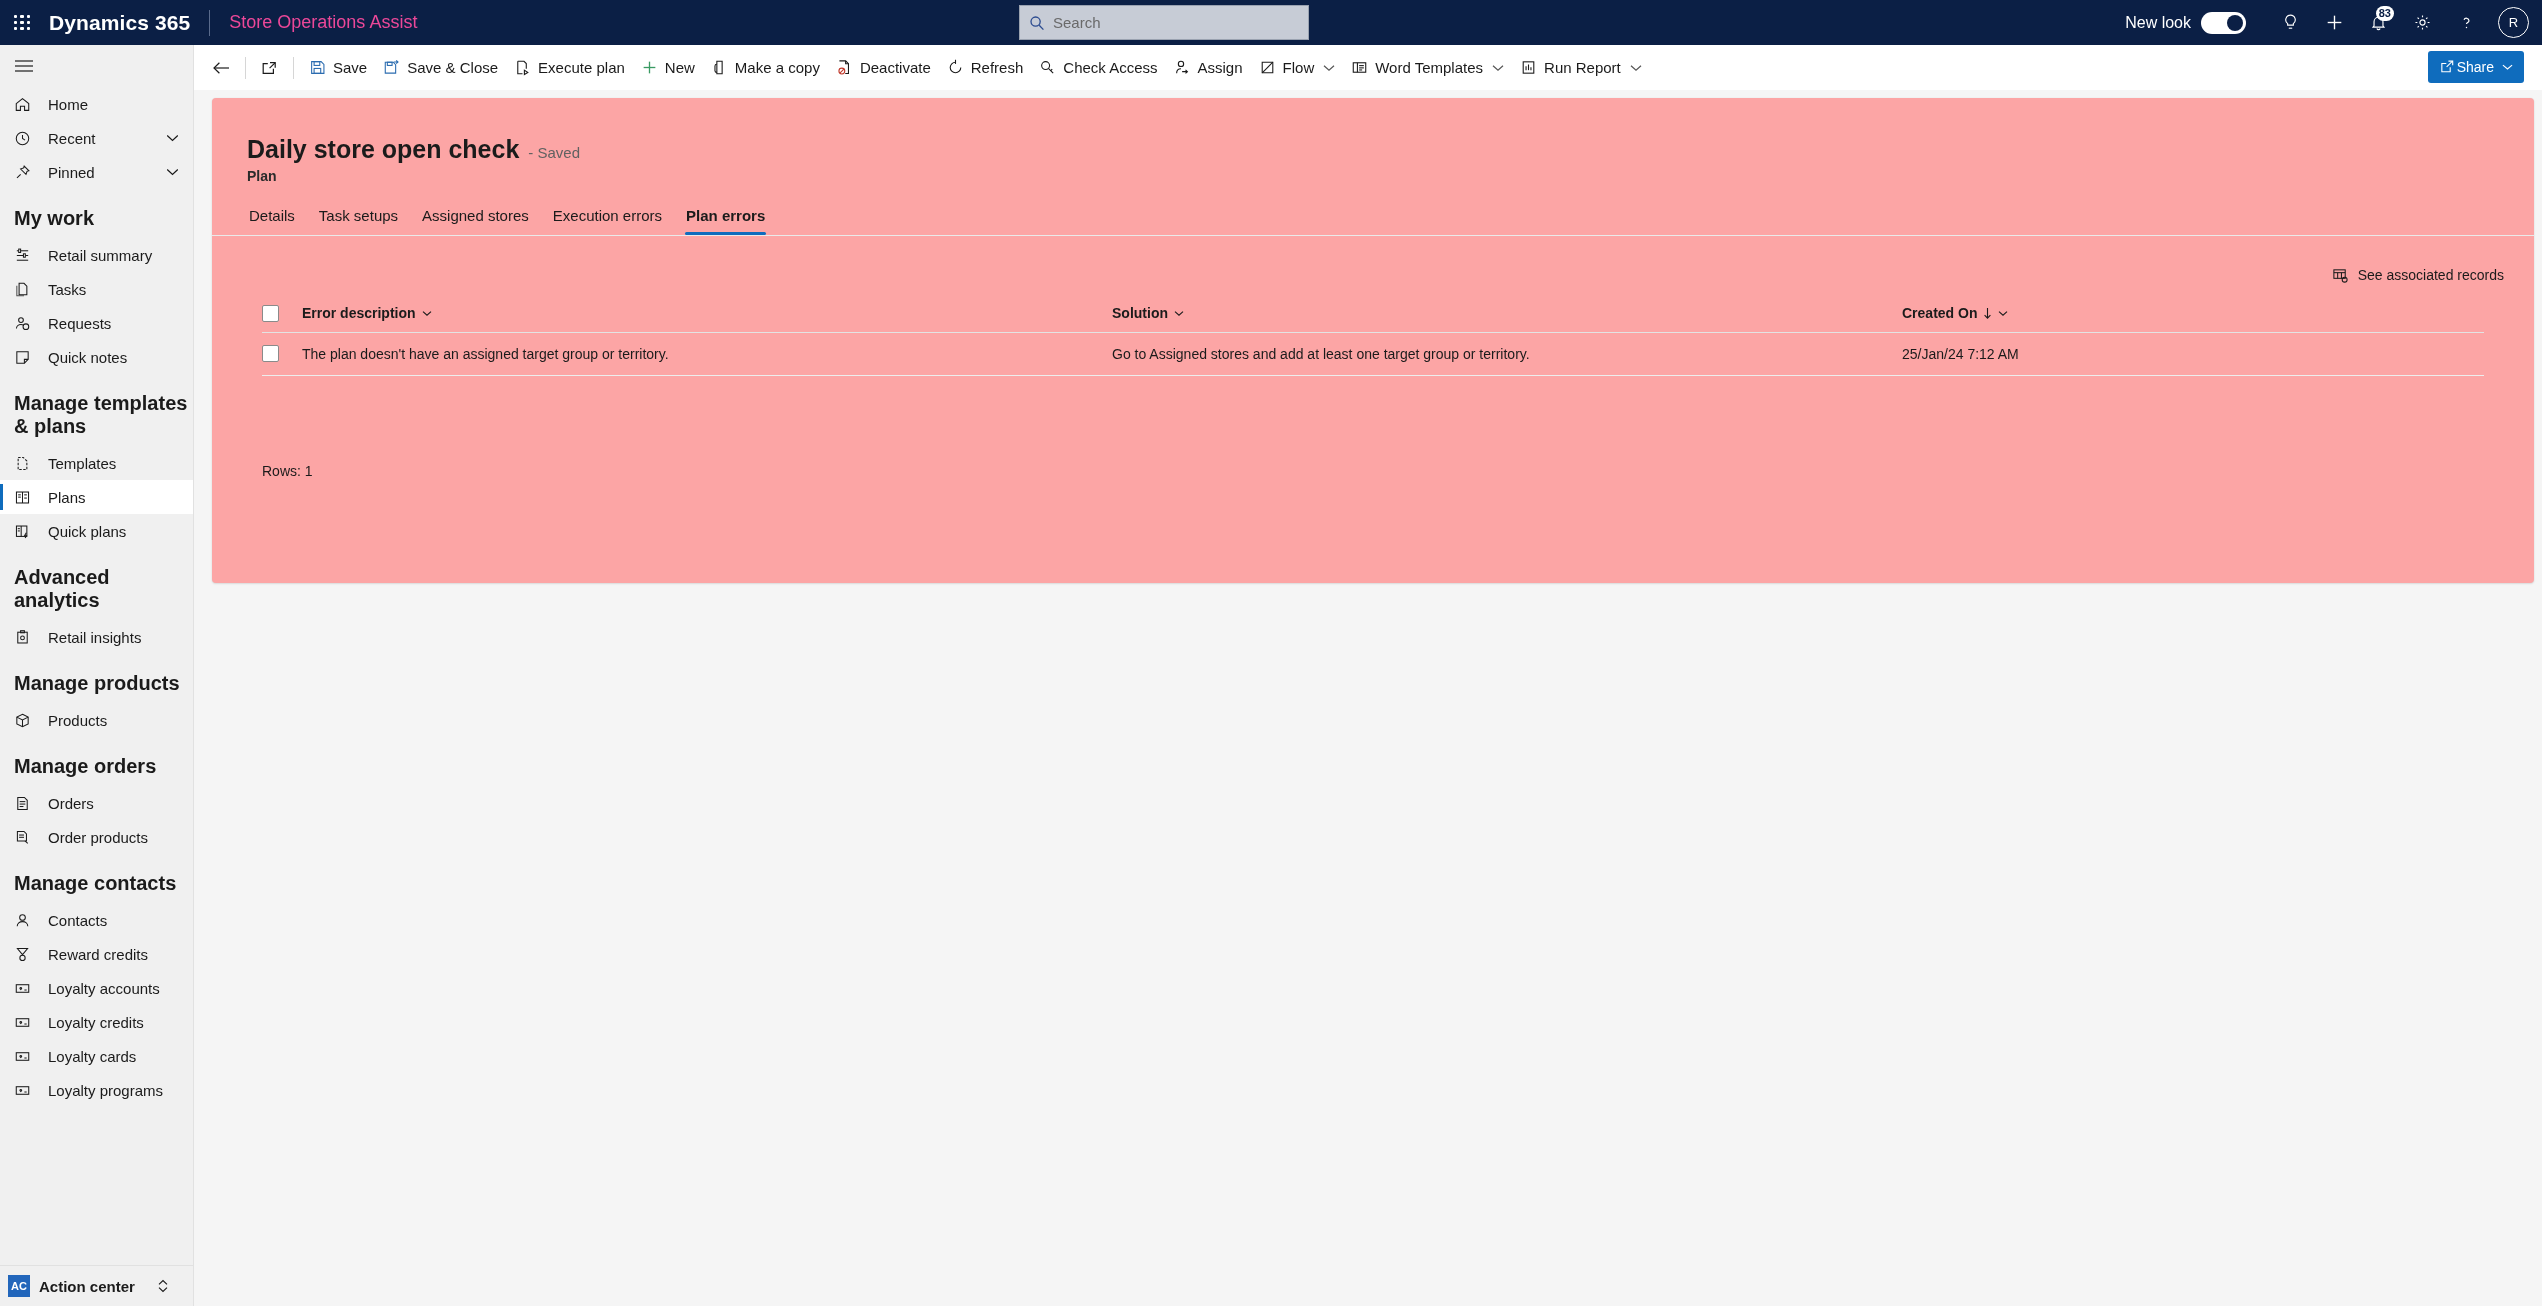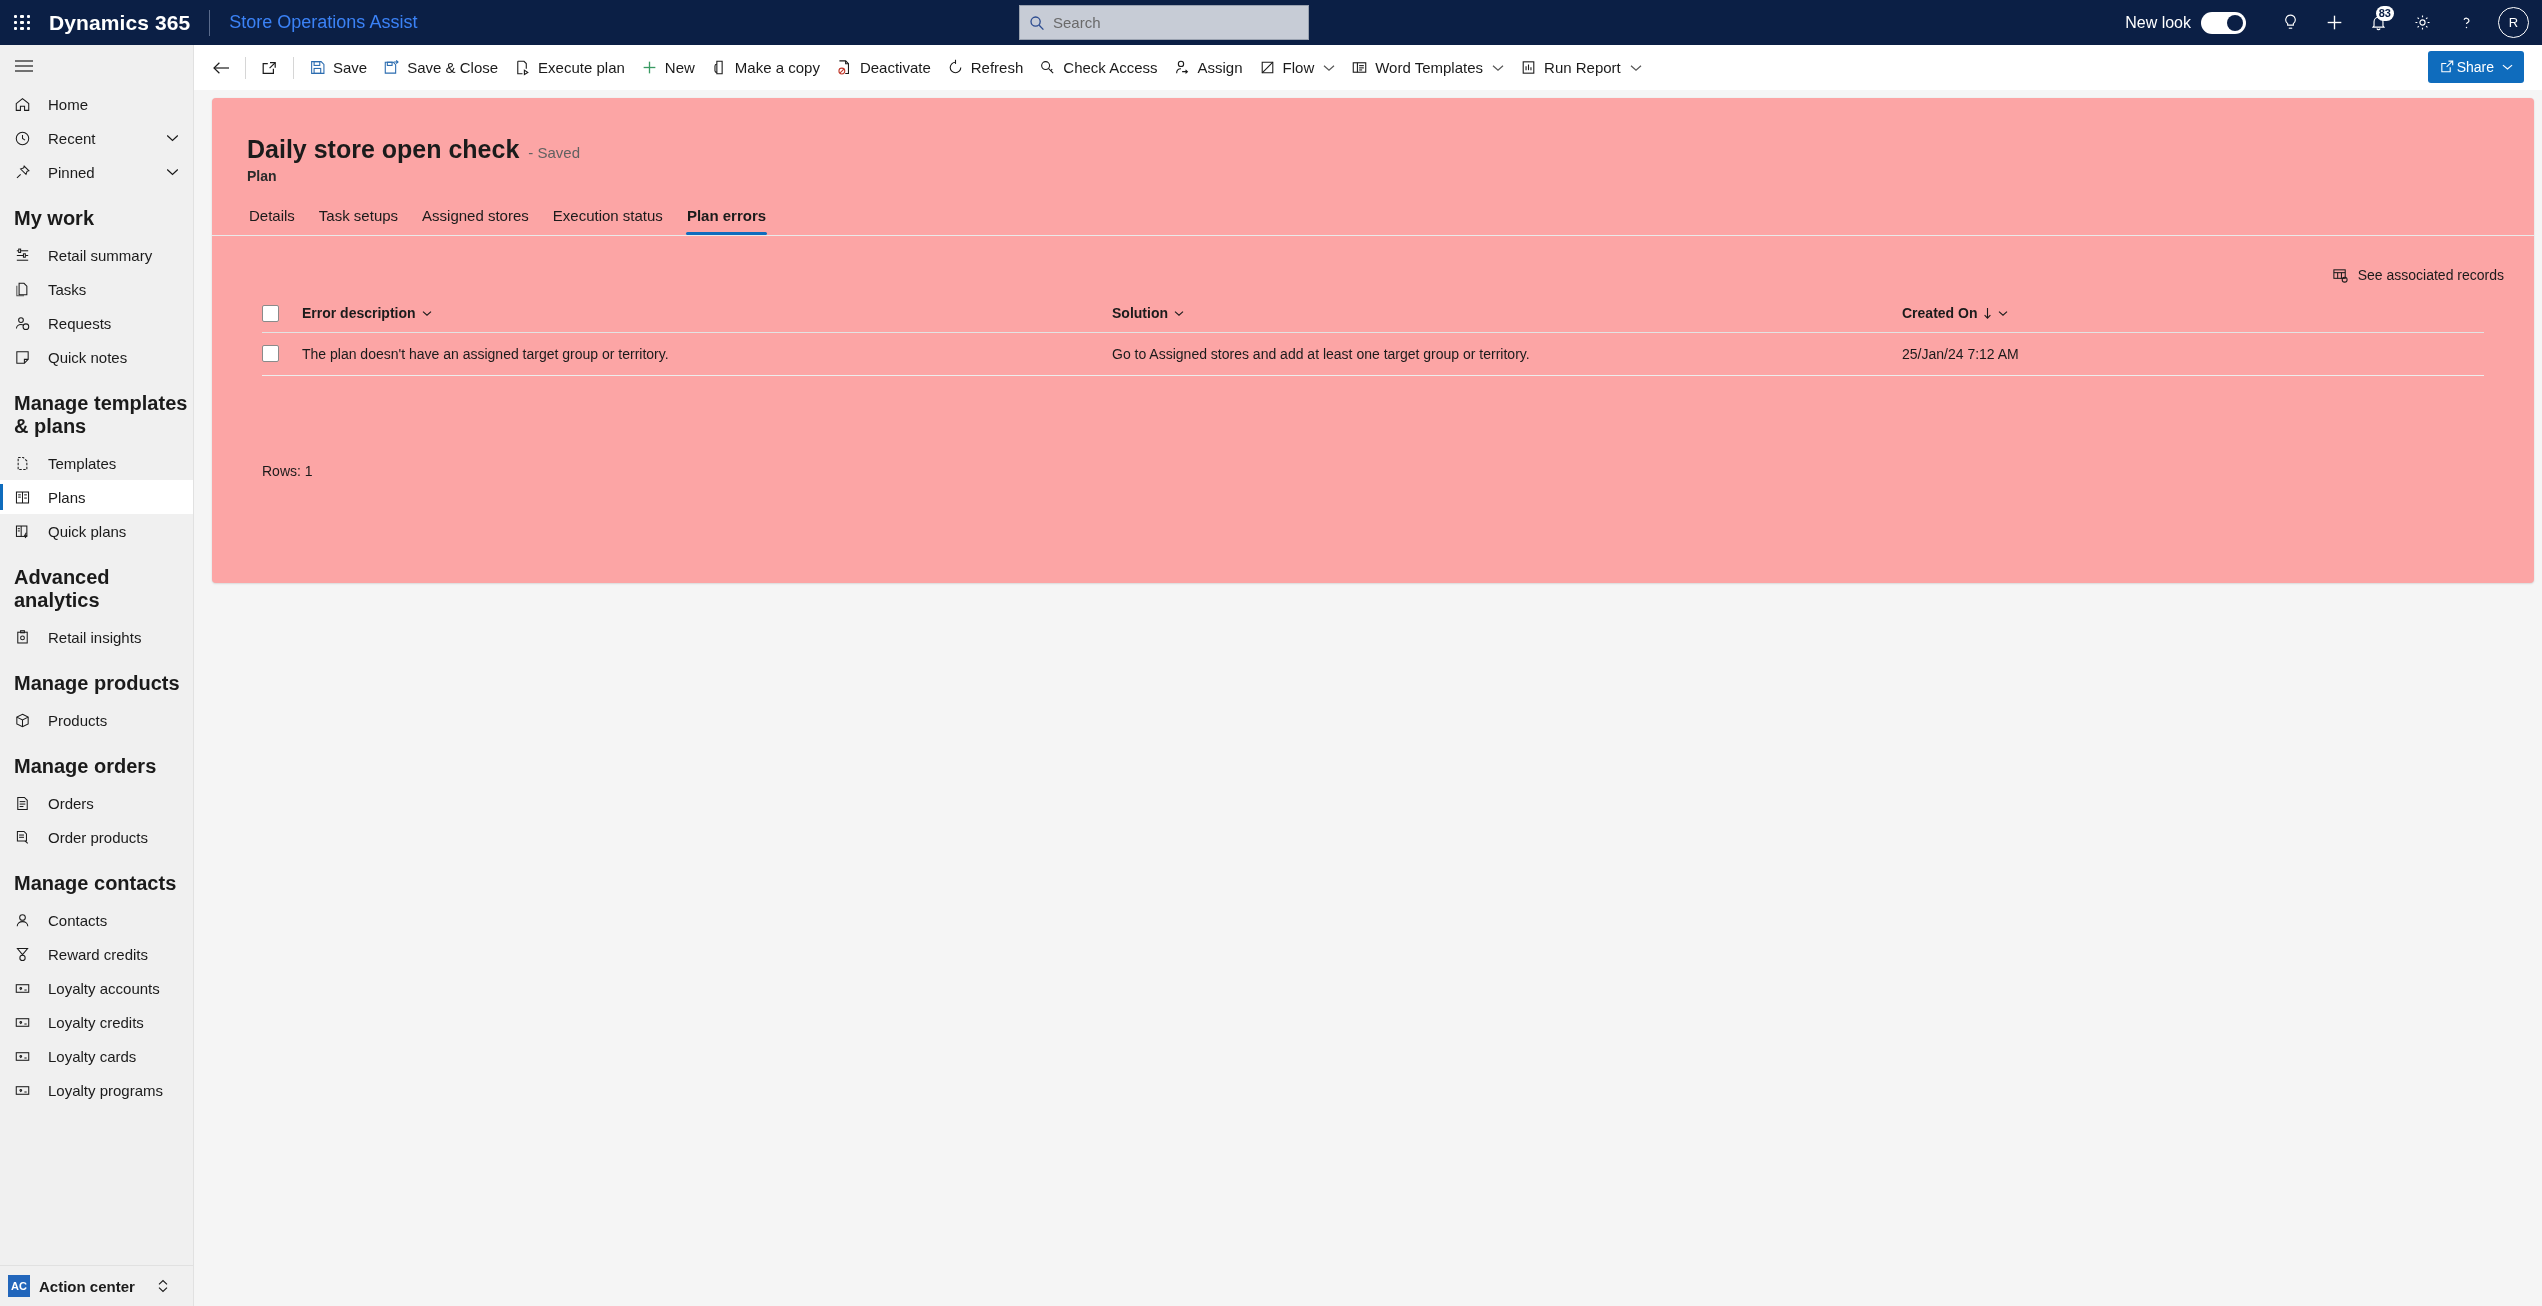--- a/index.html
+++ b/index.html
@@ -15,21 +15,21 @@
     background: #0b1f45; display: flex; align-items: center;
     color: #ffffff;
   }
   .waffle { width: 26px; height: 26px; margin-left: 9px; margin-right: 10px;
     display: grid; grid-template-columns: repeat(3,1fr); grid-template-rows: repeat(3,1fr);
     gap: 3px; padding: 5px; cursor: pointer; }
   .waffle i { background: #ffffff; border-radius: 1px; display:block; width:100%; height:100%;}
   .brand { font-size: 21px; font-weight: bold; letter-spacing: .1px; margin-left: 4px;
     cursor: pointer; }
   .brand-sep { width: 1px; height: 26px; background: #5a6b8c; margin: 0 19px; }
-  .appname { font-size: 18px; font-weight: 400; color: #3b82f6; cursor: pointer;}
+  .appname { font-size: 18px; font-weight: 400; color: #ec4899; cursor: pointer;}
   .search-wrap { position: absolute; left: 1019px; top: 5px; width: 290px; height: 35px; }
   .search-box {
     width: 100%; height: 100%; background: #c7ccd6; border: 1px solid #9aa2b0;
     display: flex; align-items: center; padding-left: 9px; cursor: text;
   }
   .search-box svg { flex: 0 0 auto; }
   .search-box input {
     border: none; outline: none; background: transparent; margin-left: 8px;
     font-family: "Liberation Sans", sans-serif; font-size: 15px; color: #333;
     width: 230px;
@@ -646,21 +646,21 @@
     <span class="page-title">Daily store open check</span>
     <span class="page-saved">- Saved</span>
   </div>
   <div class="page-sub">Plan</div>
 </div>
 
 <div class="tabs">
   <div class="tab">Details</div>
   <div class="tab">Task setups</div>
   <div class="tab">Assigned stores</div>
-  <div class="tab">Execution status</div>
+  <div class="tab">Execution errors</div>
   <div class="tab active">Plan errors</div>
 </div>
 <div class="tabs-underline"></div>
 
 <div class="gridarea">
   <div class="grid-toolbar">
     <div class="grid-tb-btn">
       <span>
         <svg width="17" height="17" viewBox="0 0 18 18" fill="none" stroke="#1b1b1b" stroke-width="1.1">
           <rect x="2" y="3" width="12" height="9"></rect>

